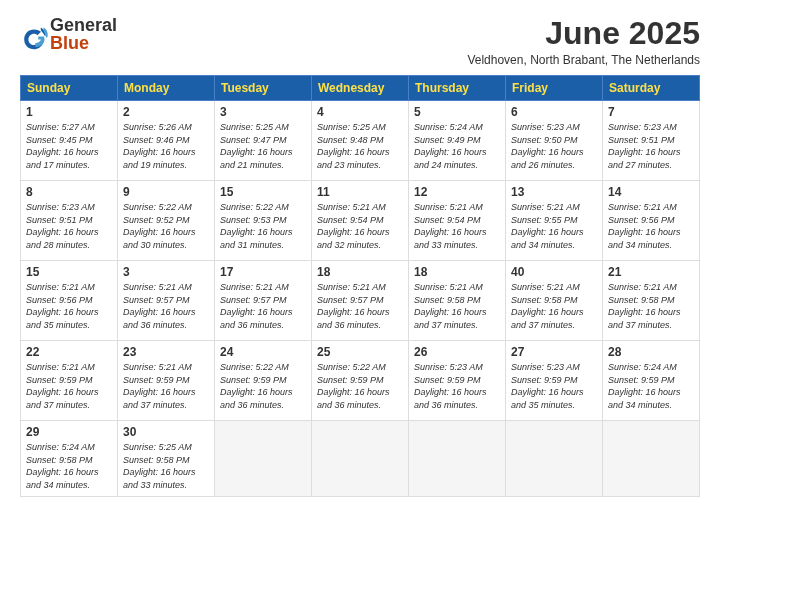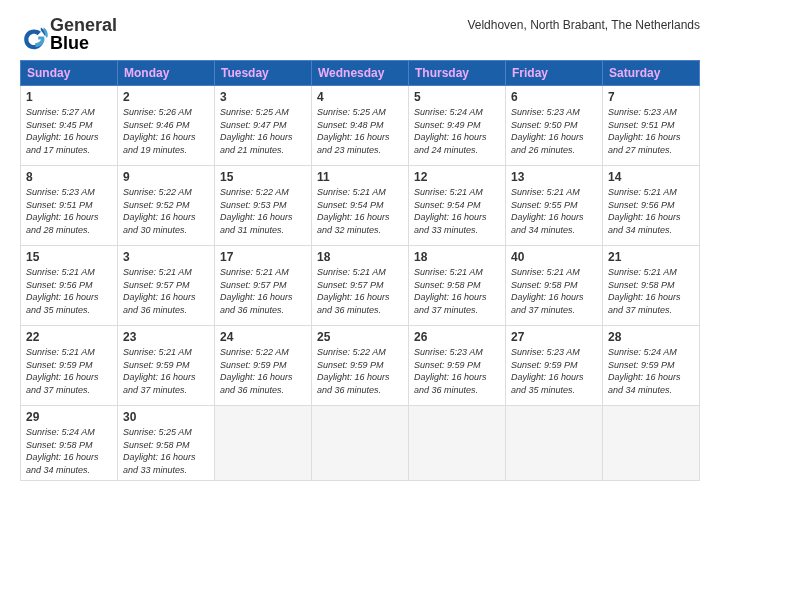--- a/index.html
+++ b/index.html
@@ -26,21 +26,21 @@
       display: flex;
       align-items: flex-end;
       gap: 0;
     }
     .logo-text {
       font-size: 18px;
       font-weight: bold;
       line-height: 1;
     }
     .logo-general { color: #333; }
-    .logo-blue { color: #000000; }
+    .logo-blue { color: #c2410c; }
     .logo-icon {
       width: 28px;
       height: 28px;
       margin-right: 2px;
     }
     .title-block {
       text-align: right;
     }
     .month-title {
       font-size: 32px;
@@ -53,21 +53,21 @@
       color: #333;
       margin-top: 2px;
     }
     .calendar {
       width: 100%;
       border-collapse: collapse;
       border: 1px solid #ccc;
     }
     .calendar th {
       background: #1a5fa8;
-      color: #f0abfc;
+      color: #fde047;
       font-size: 12px;
       font-weight: bold;
       text-align: left;
       padding: 5px 6px;
       border: 1px solid #4a7fc8;
     }
     .calendar td {
       vertical-align: top;
       padding: 4px 5px;
       border: 1px solid #ddd;
@@ -111,20 +111,21 @@
         <path d="M34 5 C40 9 41 17 38 20 C36 14 32 9 34 5 Z" fill="#4a9fd4"></path>
       </svg>
       <div>
         <div class="logo-text">
           <span class="logo-general">General</span><br>
           <span class="logo-blue">Blue</span>
         </div>
       </div>
     </div>
     <div class="title-block">
+      <div class="month-title">June 2025</div>
       <div class="location-title">Veldhoven, North Brabant, The Netherlands</div>
     </div>
   </div>
 
   <table class="calendar">
     <thead>
       <tr>
         <th>Sunday</th>
         <th>Monday</th>
         <th>Tuesday</th>

